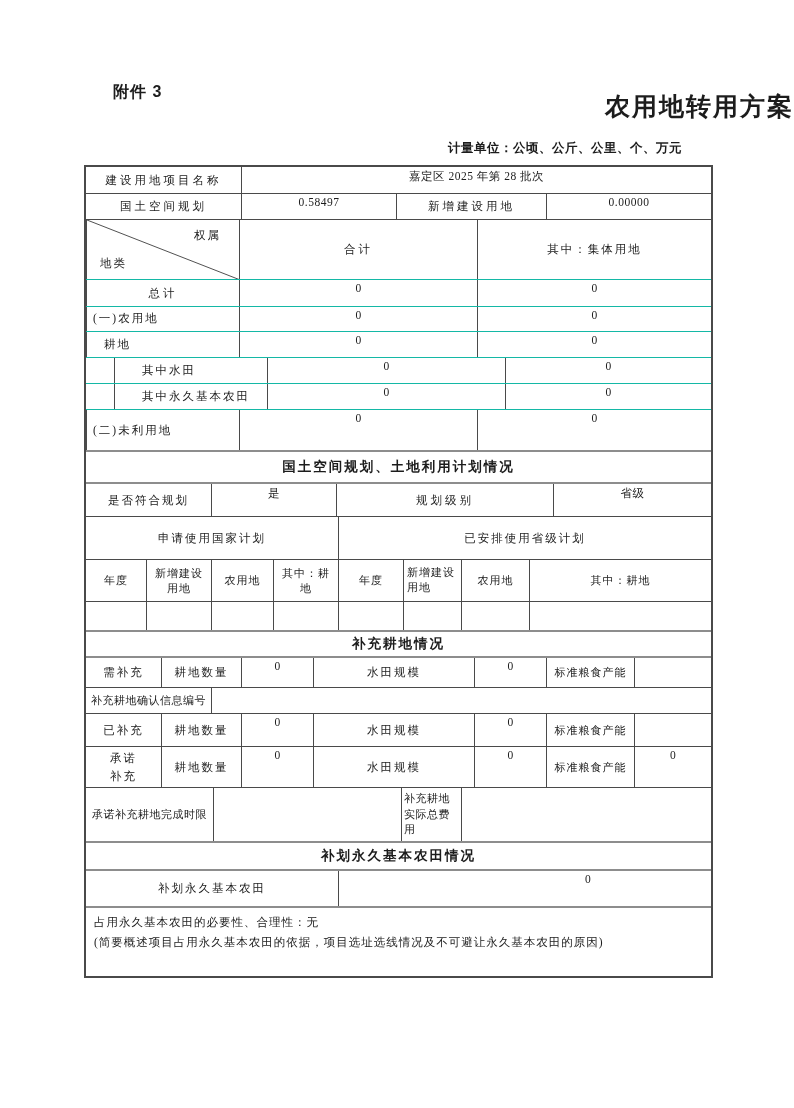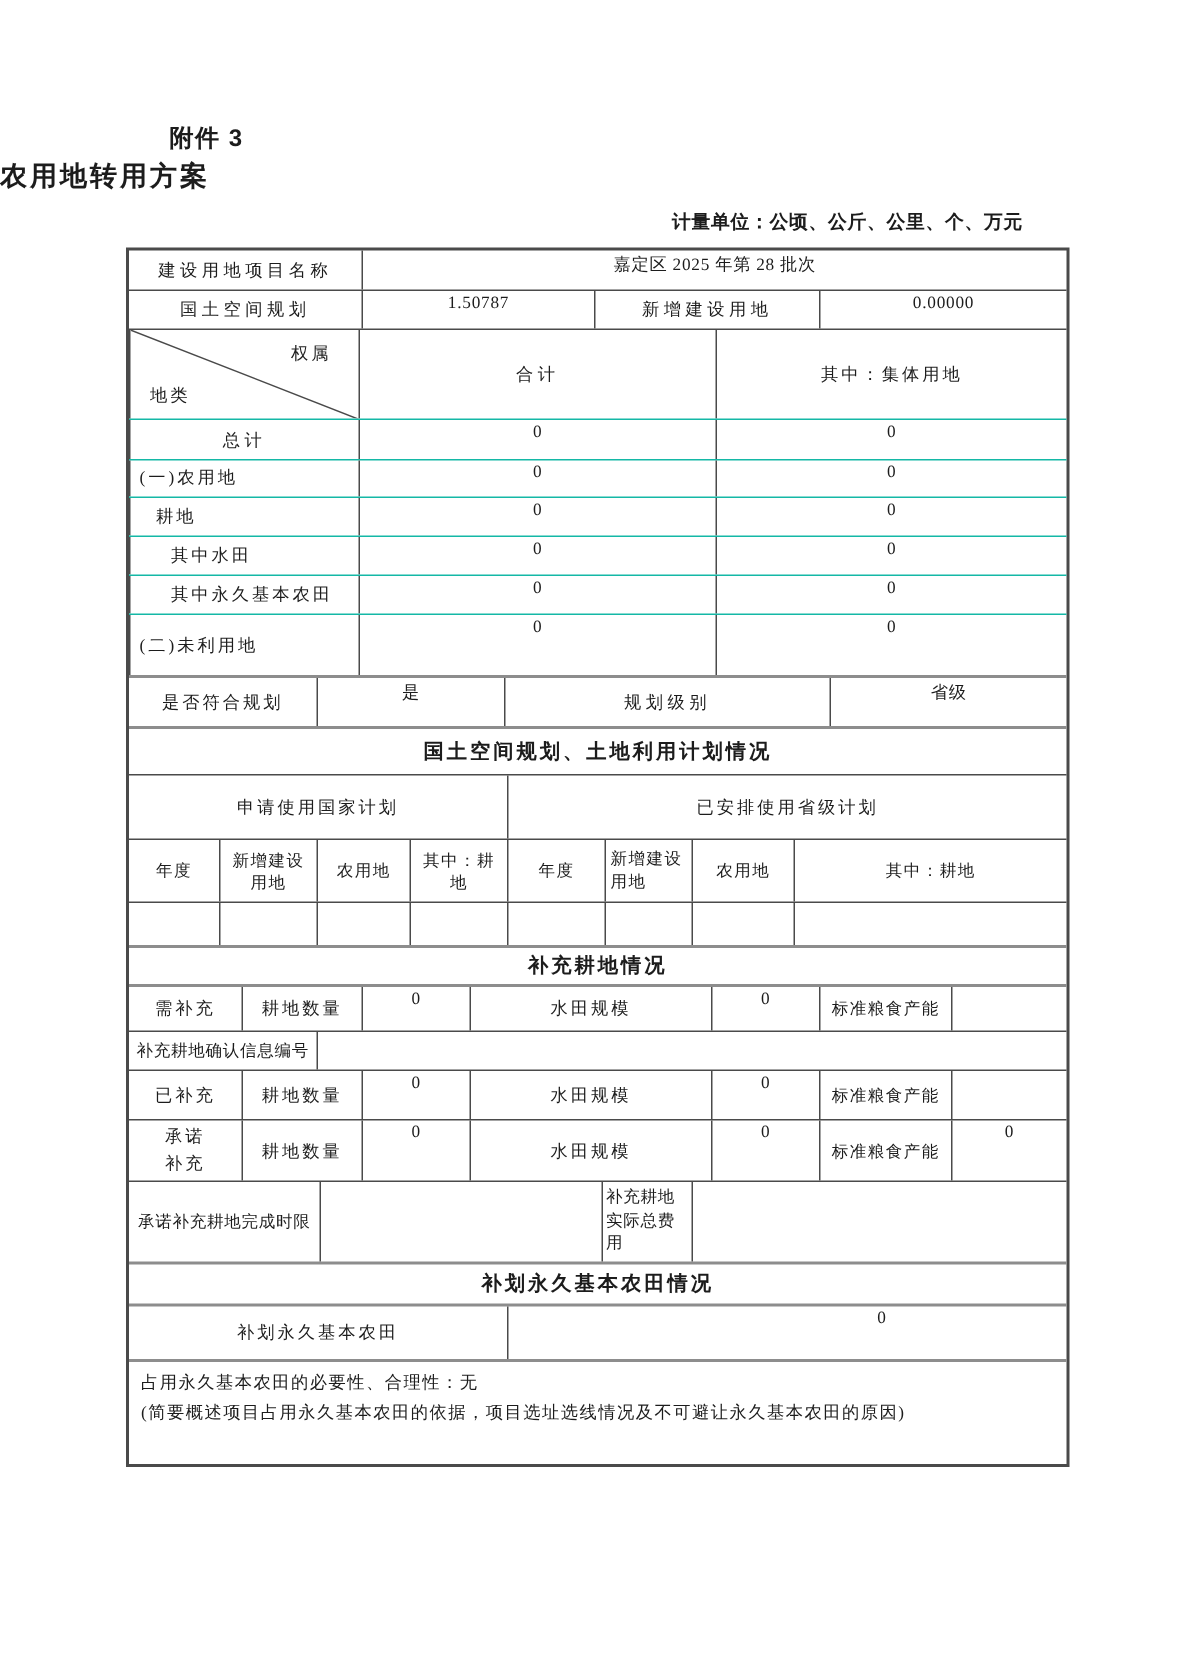--- a/index.html
+++ b/index.html
@@ -6,38 +6,38 @@
   html,body { background:#e8e8e8; }
   #page {
     position:relative; width:794px; height:1108px; background:#ffffff;
     font-family:"Liberation Serif","DejaVu Serif",serif;
     color:#1c1c1c; font-size:11.5px; overflow:hidden;
     margin:0 auto;
   }
   .sansbold { font-family:"Liberation Sans","DejaVu Sans",sans-serif; font-weight:bold; }
 
   #attachment { position:absolute; left:113px; top:82px; font-size:16px; letter-spacing:1px; }
-  #doc-title { position:absolute; left:0; top:105px; width:100%; text-align:left; font-size:18px; letter-spacing:2px; }
+  #doc-title { position:absolute; left:0; top:90px; width:100%; text-align:right; font-size:25px; letter-spacing:2px; }
   #unit-note { position:absolute; right:112px; top:140px; font-size:12.5px; letter-spacing:0.5px; }
 
   #tbl { position:absolute; left:84px; top:165px; width:629px; border:2px solid #4a4a4a; background:#fff; }
   .row { display:flex; border-top:1px solid #4a4a4a; width:100%; }
   .row.nt { border-top:none; }
   .row.thick { border-top:2px solid #8d8d8d; }
   .c { border-left:1px solid #4a4a4a; display:flex; align-items:center; justify-content:center;
        padding:2px 3px; text-align:center; overflow:hidden; }
   .c.nb { border-left:none; }
   .grow { flex:1 1 auto; min-width:0; }
   .lab { letter-spacing:3px; }
   .lab-s { letter-spacing:1px; font-size:11px; }
   .val { align-items:flex-start; letter-spacing:0.5px; }
   .leftal { justify-content:flex-start; text-align:left; }
   .ind0 { justify-content:flex-start; text-align:left; padding-left:6px; letter-spacing:2px; }
   .ind1 { justify-content:flex-start; text-align:left; padding-left:17px; letter-spacing:2px; }
-  .ind2 { justify-content:flex-start; text-align:left; padding-left:27px; letter-spacing:2px; }
+  .ind2 { justify-content:flex-start; text-align:left; padding-left:27px; letter-spacing:2px;margin-left:28px; }
   .pre { white-space:pre-line; }
   .brk { word-break:break-all; }
   .section { font-weight:bold; font-size:13.5px; letter-spacing:2px;
              font-family:"Liberation Sans","DejaVu Sans",sans-serif; }
 
   
   #transfer-group { display:flex; }
   #transfer-left { width:72px; border-left:none; display:flex; flex-direction:column;
                    align-items:center; justify-content:center; letter-spacing:2px; line-height:1.9; }
   #transfer-right { flex:1 1 auto; display:flex; flex-direction:column; min-width:0;font-family:Liberation Serif, serif; }
@@ -65,21 +65,21 @@
 
   <div id="tbl">
 
     <div class="row nt" style="height:26px">
       <div class="c nb lab" style="width:155px">建设用地项目名称</div>
       <div class="c grow val">嘉定区 2025 年第 28 批次</div>
     </div>
 
     <div class="row" style="height:26px">
       <div class="c nb lab" style="width:155px">国土空间规划</div>
-      <div class="c val" style="width:155px">1.50787</div>
+      <div class="c val" style="width:155px">0.58497</div>
       <div class="c lab" style="width:150px">新增建设用地</div>
       <div class="c grow val">0.00000</div>
     </div>
 
     <div class="row" style="height:231px">
       <div id="transfer-group" style="width:100%">
         <div id="transfer-right">
           <div class="subrow nt" style="height:64px">
             <div class="c" id="diag-cell" style="width:153px">
               <svg viewBox="0 0 153 64" preserveAspectRatio="none">
@@ -119,29 +119,29 @@
           </div>
           <div class="subrow" style="height:44px">
             <div class="c ind0" style="width:153px">(二)未利用地</div>
             <div class="c val" style="width:238px">0</div>
             <div class="c grow val">0</div>
           </div>
         </div>
       </div>
     </div>
 
+    <div class="row thick" style="height:32px">
+      <div class="c nb grow section">国土空间规划、土地利用计划情况</div>
+    </div>
+
     <div class="row thick" style="height:34px">
       <div class="c nb lab" style="width:125px;letter-spacing:2px">是否符合规划</div>
       <div class="c val" style="width:125px">是</div>
       <div class="c lab" style="width:217px">规划级别</div>
       <div class="c grow val">省级</div>
-    </div>
-
-    <div class="row thick" style="height:32px">
-      <div class="c nb grow section">国土空间规划、土地利用计划情况</div>
     </div>
 
     <div class="row" style="height:43px">
       <div class="c nb lab" style="width:252px;letter-spacing:2px">申请使用国家计划</div>
       <div class="c grow lab" style="letter-spacing:2px">已安排使用省级计划</div>
     </div>
 
     <div class="row" style="height:42px">
       <div class="c nb lab-s" style="width:60px">年度</div>
       <div class="c lab-s brk" style="width:65px">新增建设用地</div>

